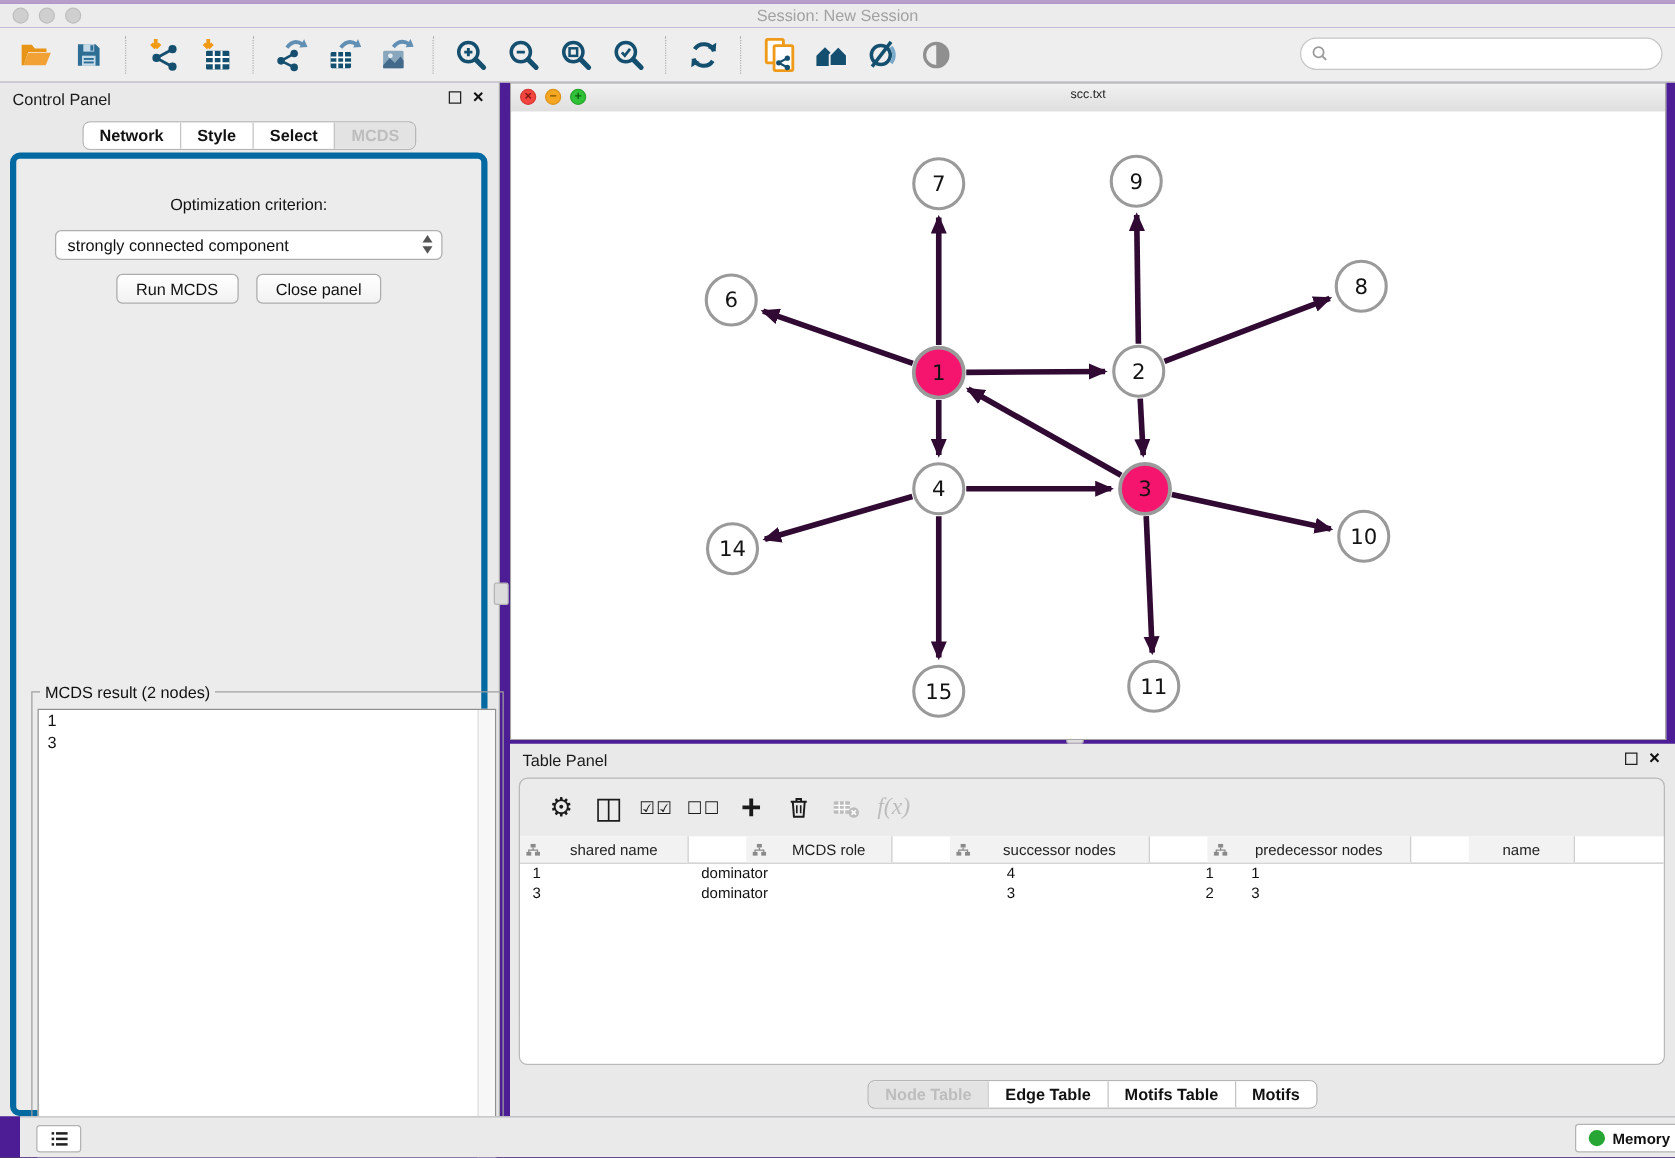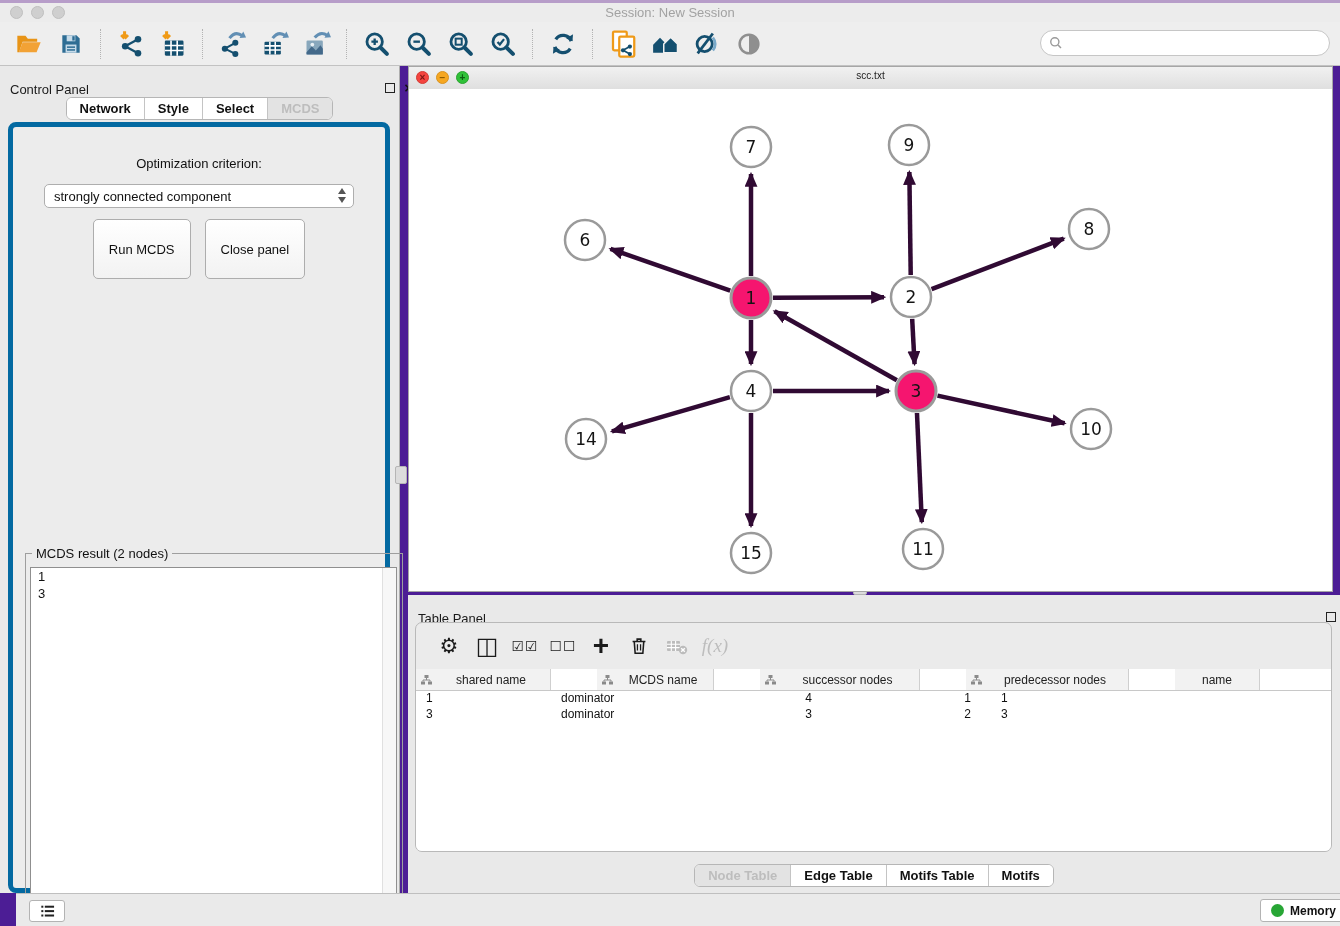--- a/index.html
+++ b/index.html
@@ -17,41 +17,41 @@
            border-bottom:1px solid #c2c2c2;display:flex;align-items:center;box-sizing:border-box;padding-left:8px;}
   .tbtn{width:36px;height:36px;display:flex;align-items:center;justify-content:center;flex:0 0 auto;
         border-radius:4px;margin:0 3px;}
   .tsep{width:1px;height:30px;margin:0 8px;border-left:1px dotted #b3b3b3;flex:0 0 auto;}
   .searchbox{position:absolute;right:10px;top:8px;width:290px;height:26px;background:#fff;
              border:1px solid #c6c6c6;border-radius:13px;display:flex;align-items:center;padding-left:8px;box-sizing:border-box;}
   .searchbox input{border:none;outline:none;flex:1;font-size:13px;background:transparent;margin-left:6px;height:20px;}
   
   .control-panel{position:absolute;left:0;top:66px;width:400px;height:827px;background:#e9e9e9;
                  border-right:1px solid #adadad;box-sizing:border-box;}
-  .panel-head{position:absolute;left:0;top:10px;width:100%;height:26px;padding-left:26px;}
+  .panel-head{position:absolute;left:0;top:0;width:100%;height:26px;}
   .panel-title{position:absolute;left:10px;top:6px;font-size:13px;color:#1a1a1a;}
   .panel-icons{position:absolute;right:12px;top:6px;display:flex;gap:9px;align-items:center;}
   .float-box{width:10px;height:10px;border:1.6px solid #222;box-sizing:border-box;background:transparent;}
   .close-x{font-size:15px;font-weight:bold;color:#111;line-height:12px;}
   .tabbar{position:absolute;left:0;right:0;display:flex;justify-content:center;}
   .tabgroup{display:flex;border:1px solid #b6b6b6;border-radius:6px;overflow:hidden;background:#fff;height:21px;}
   .tab{padding:0 13px;line-height:21px;font-size:13px;font-weight:600;color:#111;background:#fff;border-left:1px solid #c4c4c4;}
   .tab:first-child{border-left:none;}
   .tab.active{background:#e3e3e3;color:#bdbdbd;}
   .cp-tabbar{top:31px;}
   .cp-box{position:absolute;left:8px;top:56px;width:382px;height:771px;background:#ececec;
           border:5px solid #0369a1;border-radius:8px;box-sizing:border-box;}
   .opt-label{margin-top:29px;text-align:center;font-size:13px;color:#111;}
   .cp-select{position:relative;margin:13px auto 0;width:310px;height:24px;background:#fff;border:1px solid #aeaeae;
              border-radius:5px;box-sizing:border-box;display:flex;align-items:center;padding-left:9px;font-size:13px;}
   .stepper{position:absolute;right:7px;top:3px;display:flex;flex-direction:column;gap:3px;}
   .tri-up{width:0;height:0;border-left:4px solid transparent;border-right:4px solid transparent;border-bottom:6px solid #555;}
   .tri-dn{width:0;height:0;border-left:4px solid transparent;border-right:4px solid transparent;border-top:6px solid #555;}
   .cp-buttons{margin-top:11px;display:flex;justify-content:center;gap:14px;}
-  .mbtn{height:22px;padding:18px 15px;background:linear-gradient(#ffffff,#f2f2f2);border:1px solid #adadad;
+  .mbtn{height:22px;padding:0 15px;background:linear-gradient(#ffffff,#f2f2f2);border:1px solid #adadad;
         border-radius:5px;font-size:13px;color:#111;display:flex;align-items:center;}
   .result-fieldset{position:absolute;left:12px;top:426px;width:378px;height:382px;border:1px solid #9e9e9e;
                    box-sizing:border-box;background:transparent;}
   .result-legend{position:absolute;left:6px;top:-8px;background:#ececec;padding:0 4px;font-size:13px;color:#111;}
   .result-area{position:absolute;left:4px;right:5px;top:13px;bottom:7px;background:#fff;border:1px solid #8f8f8f;}
   .result-scroll{position:absolute;right:0;top:0;bottom:0;width:13px;background:#f7f7f7;border-left:1px solid #e0e0e0;}
   .result-line{padding:1px 0 0 7px;font-size:13px;line-height:16px;color:#111;}
   
   .net-window{position:absolute;left:408px;top:66px;width:925px;height:526px;background:#fff;
               border:1px solid #a6a6a6;box-sizing:border-box;}
@@ -430,21 +430,21 @@
               </svg>
             <span class="lbl">shared name</span>
           </div>
           <div class="th" style="width:117px;">
             <svg class="tree-ic" width="11" height="10" viewBox="0 0 11 10">
                 <rect x="3.5" y="0" width="4" height="3" fill="#8a8a8a"></rect>
                 <rect x="0" y="6.5" width="4" height="3" fill="#8a8a8a"></rect>
                 <rect x="7" y="6.5" width="4" height="3" fill="#8a8a8a"></rect>
                 <path d="M5.5 3v2M2 6.5V5h7v1.5" stroke="#8a8a8a" fill="none"></path>
               </svg>
-            <span class="lbl">MCDS name</span>
+            <span class="lbl">MCDS role</span>
           </div>
           <div class="th" style="width:160px;">
             <svg class="tree-ic" width="11" height="10" viewBox="0 0 11 10">
                 <rect x="3.5" y="0" width="4" height="3" fill="#8a8a8a"></rect>
                 <rect x="0" y="6.5" width="4" height="3" fill="#8a8a8a"></rect>
                 <rect x="7" y="6.5" width="4" height="3" fill="#8a8a8a"></rect>
                 <path d="M5.5 3v2M2 6.5V5h7v1.5" stroke="#8a8a8a" fill="none"></path>
               </svg>
             <span class="lbl">successor nodes</span>
           </div>

